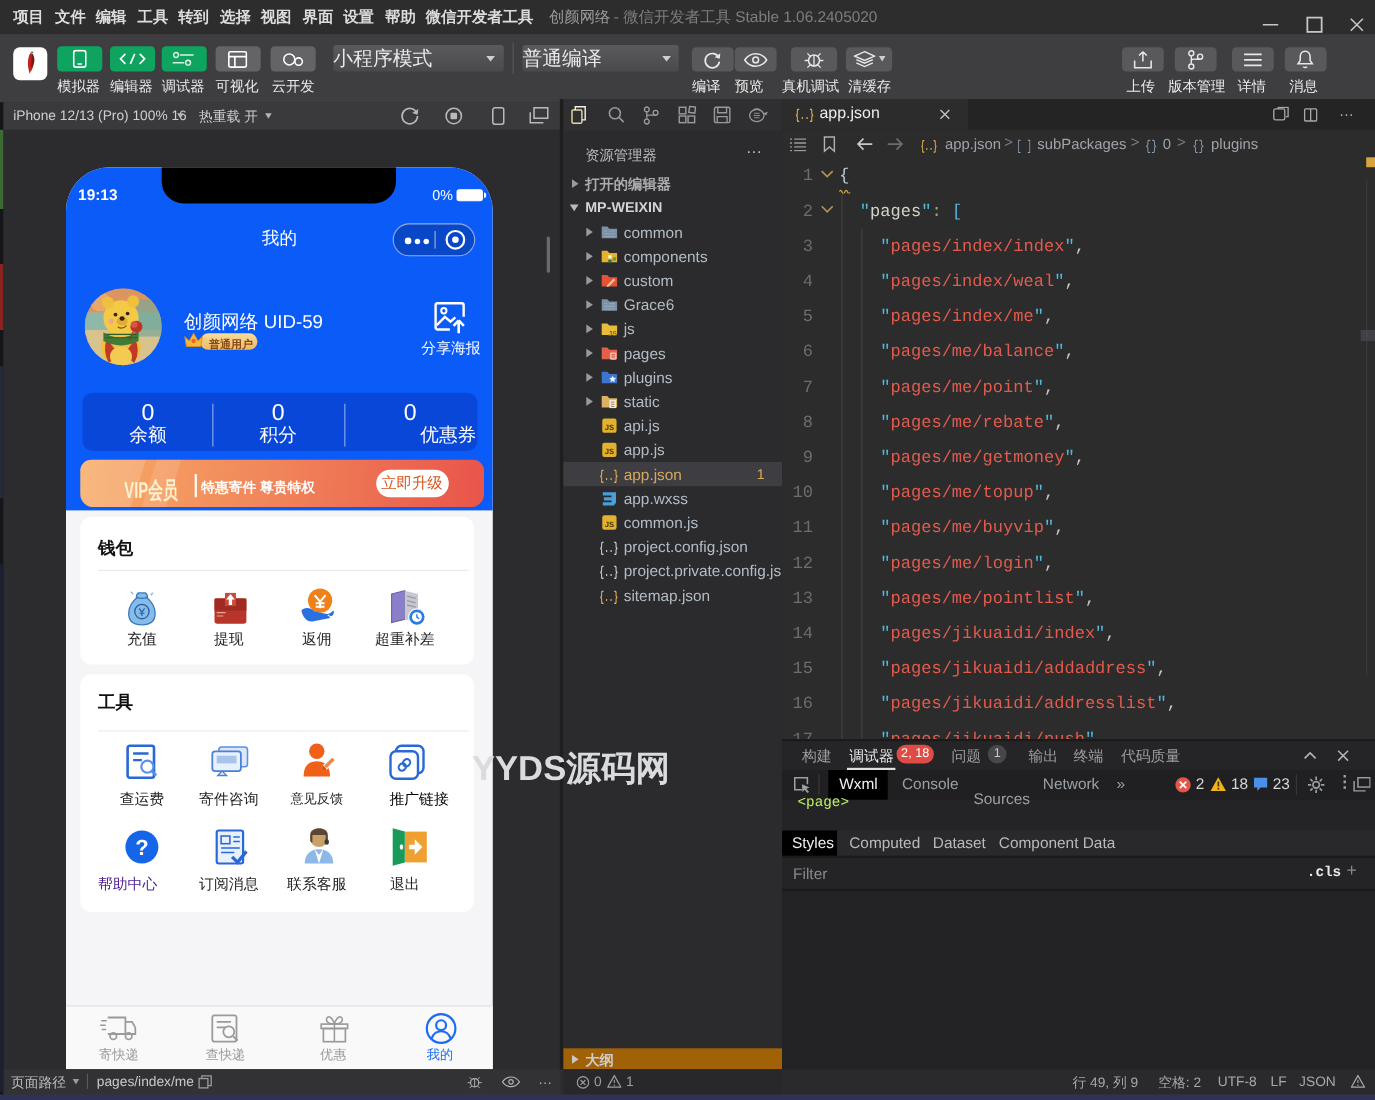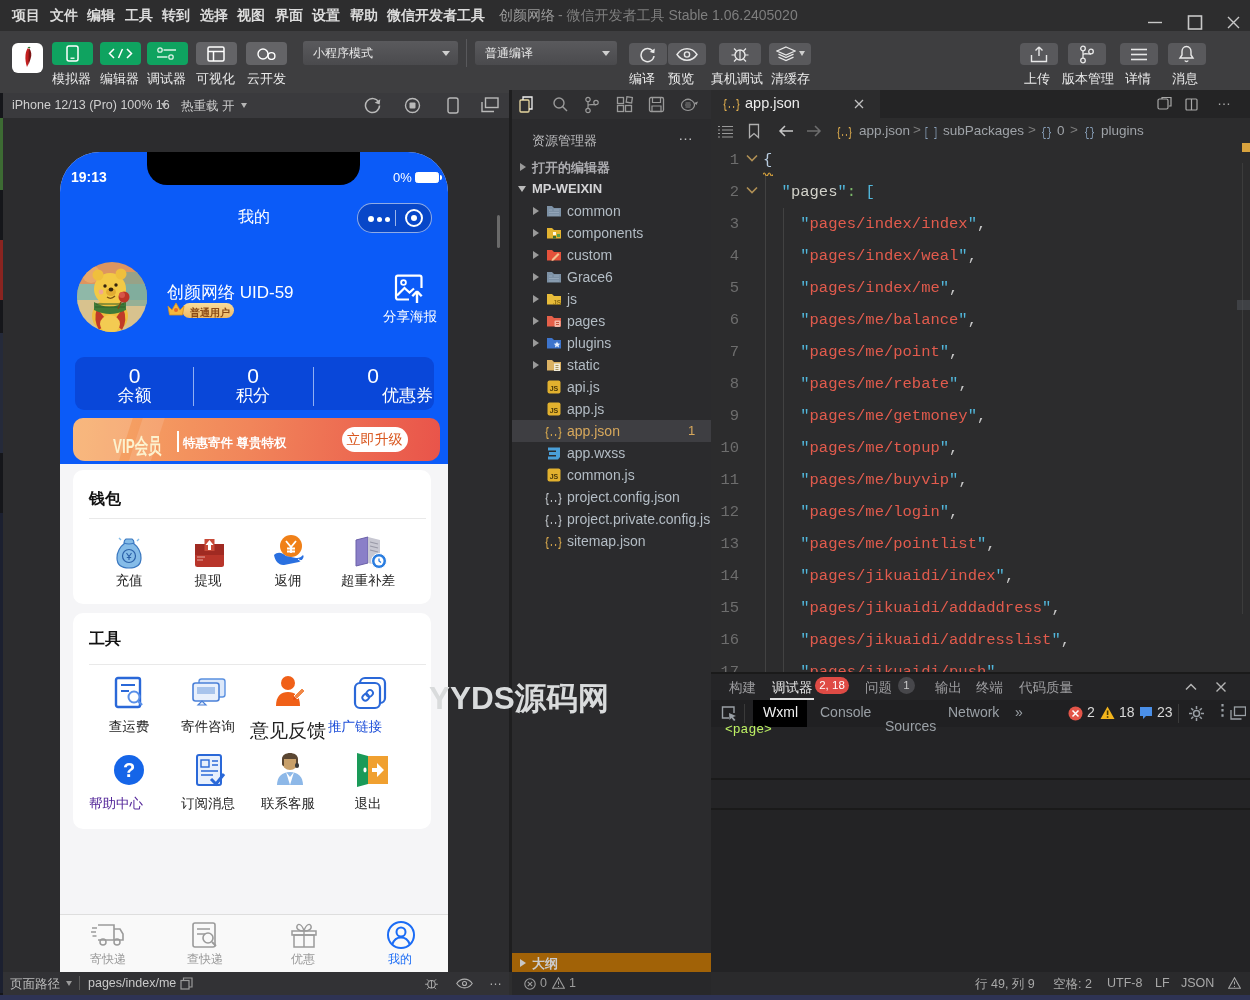--- a/index.html
+++ b/index.html
@@ -8,21 +8,21 @@
 .a{position:absolute}
 .mono{font-family:"Liberation Mono",monospace}
 
 #menubar{left:0;top:0;width:1250px;height:31px;background:#2d2d2e;color:#dcdcdc;font-size:14px;font-weight:bold}
 #menubar .mi{position:absolute;top:7px}
 #toolbar{left:0;top:31px;width:1250px;height:62px;background:#3e3e40}
 .gbtn{position:absolute;top:11px;height:23px;border-radius:4px;background:#0fa360}
 .graybtn{position:absolute;top:11px;height:23px;border-radius:4px;background:#646467}
 .sbtn{position:absolute;top:12px;height:22px;border-radius:4px;background:#59595c}
 .tlabel{position:absolute;top:39px;color:#eaeaea;font-size:13px;white-space:nowrap}
-.sel{position:absolute;top:10px;height:24px;border-radius:3px;background:linear-gradient(#5a5a5d,#4a4a4d);color:#e8e8e8;font-size:12px;line-height:24px;padding-left:10px}
+.sel{position:absolute;top:10px;height:24px;border-radius:3px;background:linear-gradient(#5a5a5d,#4a4a4d);color:#e8e8e8;font-size:18px;line-height:24px;}
 .caret{position:absolute;width:0;height:0;border-left:4px solid transparent;border-right:4px solid transparent;border-top:5px solid #cfcfcf}
 
 #simtool{left:0;top:93px;width:509px;height:25px;background:#3a3a3d;color:#cfcfcf;font-size:12.5px}
 #simarea{left:0;top:118px;width:509px;height:854px;background:#2c2c2e}
 #phone{position:absolute;left:60px;top:34px;width:388px;height:820px;background:#f5f5f7;border-radius:40px 40px 0 0;overflow:hidden}
 #bluehead{position:absolute;left:0;top:0;width:388px;height:312px;background:#0b5bf8}
 
 #sidebar{left:512px;top:90px;width:199px;height:882px;background:#2b2b2d}
 .trow{position:absolute;left:0;width:199px;height:22px;color:#b3bcc4;font-size:14px}
 .trow .nm{position:absolute;left:55px;top:3px;white-space:nowrap}
@@ -346,22 +346,22 @@
       <svg class="a" style="left:279px;top:62px" width="36" height="36" viewBox="0 0 36 36">
         <rect x="8" y="3" width="25" height="25" rx="5" fill="none" stroke="#2a68d8" stroke-width="2.2"></rect>
         <rect x="3" y="8" width="25" height="25" rx="5" fill="#fff" stroke="#2a68d8" stroke-width="2.2"></rect>
         <g transform="rotate(-45 15.5 20.5)">
             <rect x="9.5" y="17.5" width="7" height="6" rx="3" fill="none" stroke="#2a68d8" stroke-width="1.8"></rect>
             <rect x="15" y="17.5" width="7" height="6" rx="3" fill="none" stroke="#2a68d8" stroke-width="1.8"></rect>
           </g>
       </svg>
       <div class="a" style="left:16px;top:105px;width:80px;text-align:center;color:#222;font-size:13.5px">查运费</div>
       <div class="a" style="left:95px;top:105px;width:80px;text-align:center;color:#222;font-size:13.5px">寄件咨询</div>
-      <div class="a" style="left:175px;top:105px;width:80px;text-align:center;color:#222;font-size:19px">意见反馈</div>
-      <div class="a" style="left:255px;top:105px;width:80px;text-align:left;color:#1d4ed8;font-size:13.5px">推广链接</div>
+      <div class="a" style="left:175px;top:105px;width:80px;text-align:center;color:#222;font-size:12px">意见反馈</div>
+      <div class="a" style="left:255px;top:105px;width:80px;text-align:right;color:#000000;font-size:13.5px">推广链接</div>
       <svg class="a" style="left:38px;top:139px" width="36" height="36" viewBox="0 0 36 36">
         <circle cx="18" cy="18" r="15" fill="#1565e8"></circle>
         <text x="18" y="25" text-anchor="middle" font-size="20" font-weight="bold" fill="#fff" font-family="Liberation Sans">?</text>
       </svg>
       <svg class="a" style="left:120px;top:138px" width="34" height="38" viewBox="0 0 34 38">
         <rect x="4" y="4" width="24" height="30" rx="2" fill="#e8f0fc" stroke="#2a68d8" stroke-width="2"></rect>
         <rect x="8" y="9" width="8" height="7" fill="none" stroke="#2a68d8" stroke-width="1.4"></rect>
         <path d="M19 10 L25 10 M19 14 L25 14 M8 20 L25 20 M8 24 L20 24" stroke="#2a68d8" stroke-width="1.4"></path>
         <path d="M18 28 L23 33 L31 23" fill="none" stroke="#2a68d8" stroke-width="3"></path>
       </svg>
@@ -740,21 +740,33 @@
         <circle cx="8.5" cy="8.5" r="3" fill="none" stroke="#9aa0a6" stroke-width="1.5"></circle>
         <path d="M8.5 1 L8.5 4 M8.5 13 L8.5 16 M1 8.5 L4 8.5 M13 8.5 L16 8.5 M3.2 3.2 L5.3 5.3 M11.7 11.7 L13.8 13.8 M13.8 3.2 L11.7 5.3 M5.3 11.7 L3.2 13.8" stroke="#9aa0a6" stroke-width="1.5"></path>
       </svg>
     <span class="a" style="left:504px;top:1px;color:#9aa0a6;font-size:15px;font-weight:bold">⋮</span>
     <svg class="a" style="left:519px;top:6px" width="16" height="14" viewBox="0 0 16 14">
         <rect x="4.5" y="1" width="11" height="8.5" fill="none" stroke="#9aa0a6" stroke-width="1.3"></rect>
         <path d="M1 4 L1 13 L11.5 13" fill="none" stroke="#9aa0a6" stroke-width="1.3"></path>
       </svg>
   </div>
   <span class="a mono" style="left:14px;top:50px;color:#bef264;font-size:13px">&lt;page&gt;</span>
+  <div class="a" style="left:0;top:83px;width:539px;height:23px;background:#29292b;color:#b8babd;font-size:14px">
+    <div class="a" style="left:0;top:0;width:50px;height:23px;background:#000"></div>
+    <span class="a" style="left:9px;top:3px;color:#f0f0f0">Styles</span>
+    <span class="a" style="left:61px;top:3px">Computed</span>
+    <span class="a" style="left:137px;top:3px">Dataset</span>
+    <span class="a" style="left:197px;top:3px">Component Data</span>
+  </div>
   <div class="a" style="left:0;top:106px;width:539px;height:2px;background:#1a1a1a"></div>
+  <div class="a" style="left:0;top:108px;width:539px;height:28px;background:#242426">
+    <span class="a" style="left:10px;top:6px;color:#8a8a8a;font-size:14px">Filter</span>
+    <span class="a mono" style="left:477px;top:5px;color:#e8e8e8;font-size:13px;font-weight:bold">.cls</span>
+    <span class="a" style="left:513px;top:3px;color:#8a8a8a;font-size:16px">+</span>
+  </div>
   <div class="a" style="left:0;top:136px;width:539px;height:2px;background:#1a1a1a"></div>
   <div class="a" style="left:0;top:138px;width:539px;height:163px;background:#232325"></div>
 </div>
 <div class="a" id="statusL">
   <span class="a" style="left:10px;top:4px">页面路径</span>
   <div class="caret" style="left:66px;top:9px;border-left-width:3.5px;border-right-width:3.5px;border-top-color:#9a9a9a"></div>
   <div class="a" style="left:79px;top:4px;width:1px;height:14px;background:#5a5a5a"></div>
   <span class="a" style="left:88px;top:4px;color:#c9c9c9">pages/index/me</span>
   <svg class="a" style="left:180px;top:5px" width="13" height="13" viewBox="0 0 13 13">
       <rect x="1" y="3.5" width="8" height="8.5" fill="none" stroke="#9a9a9a" stroke-width="1.2"></rect>

